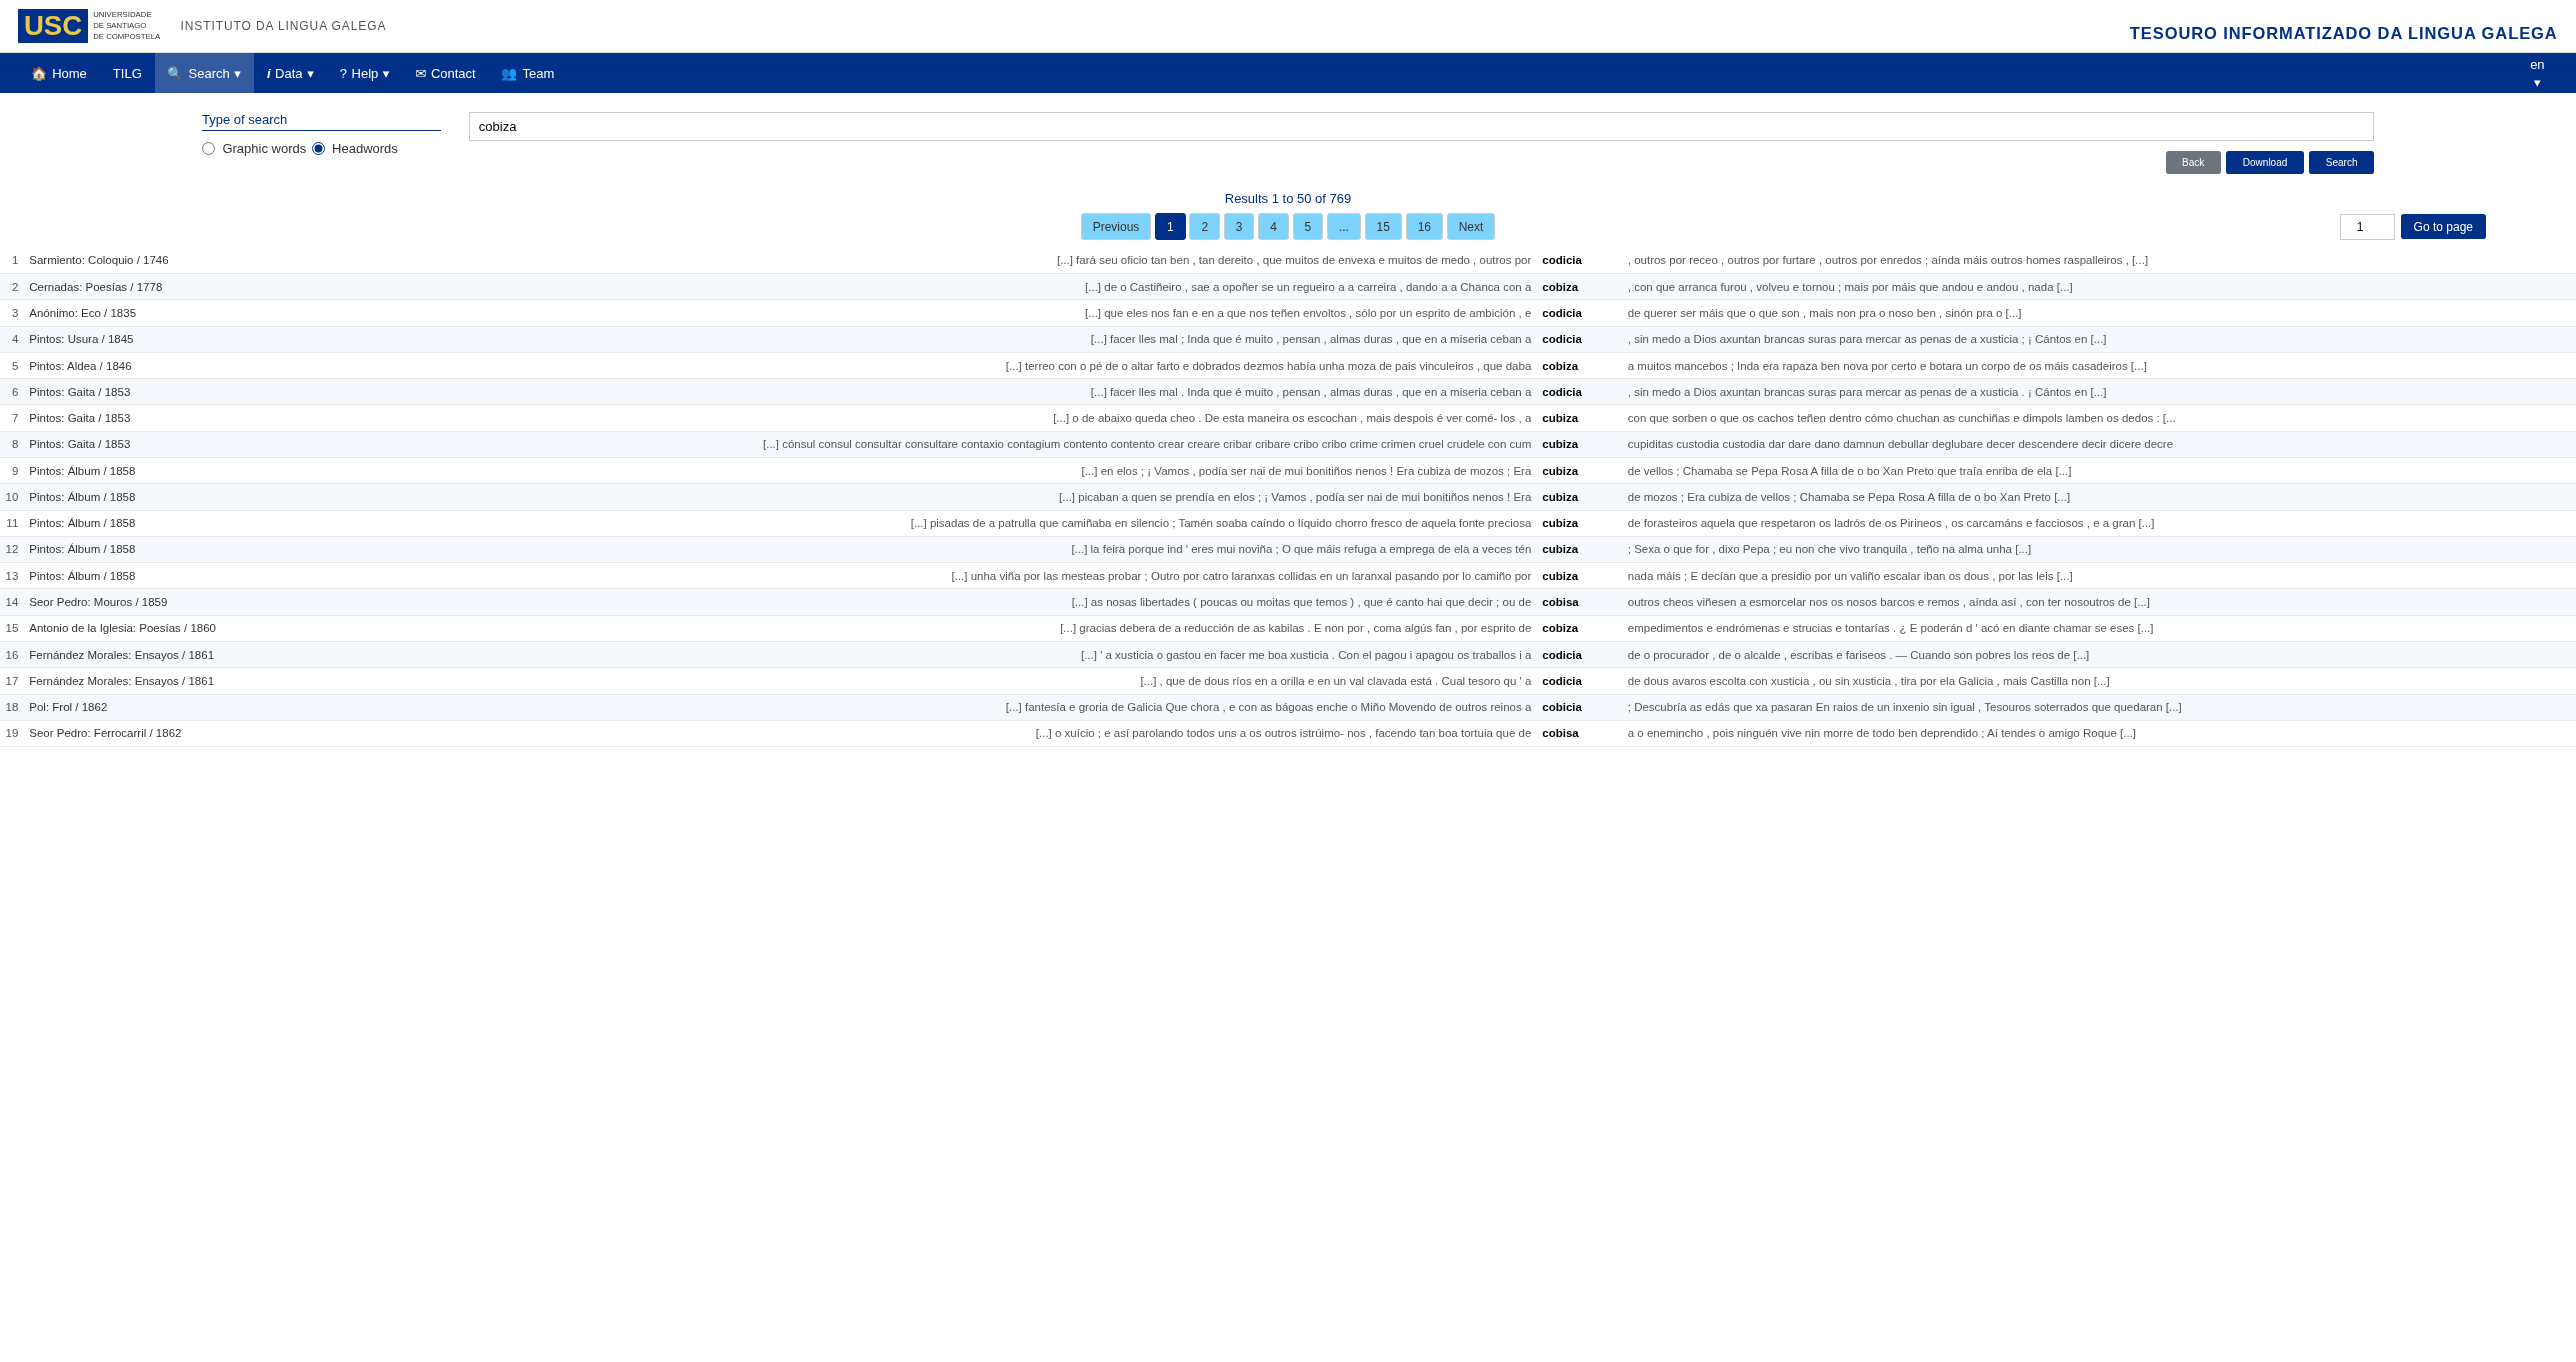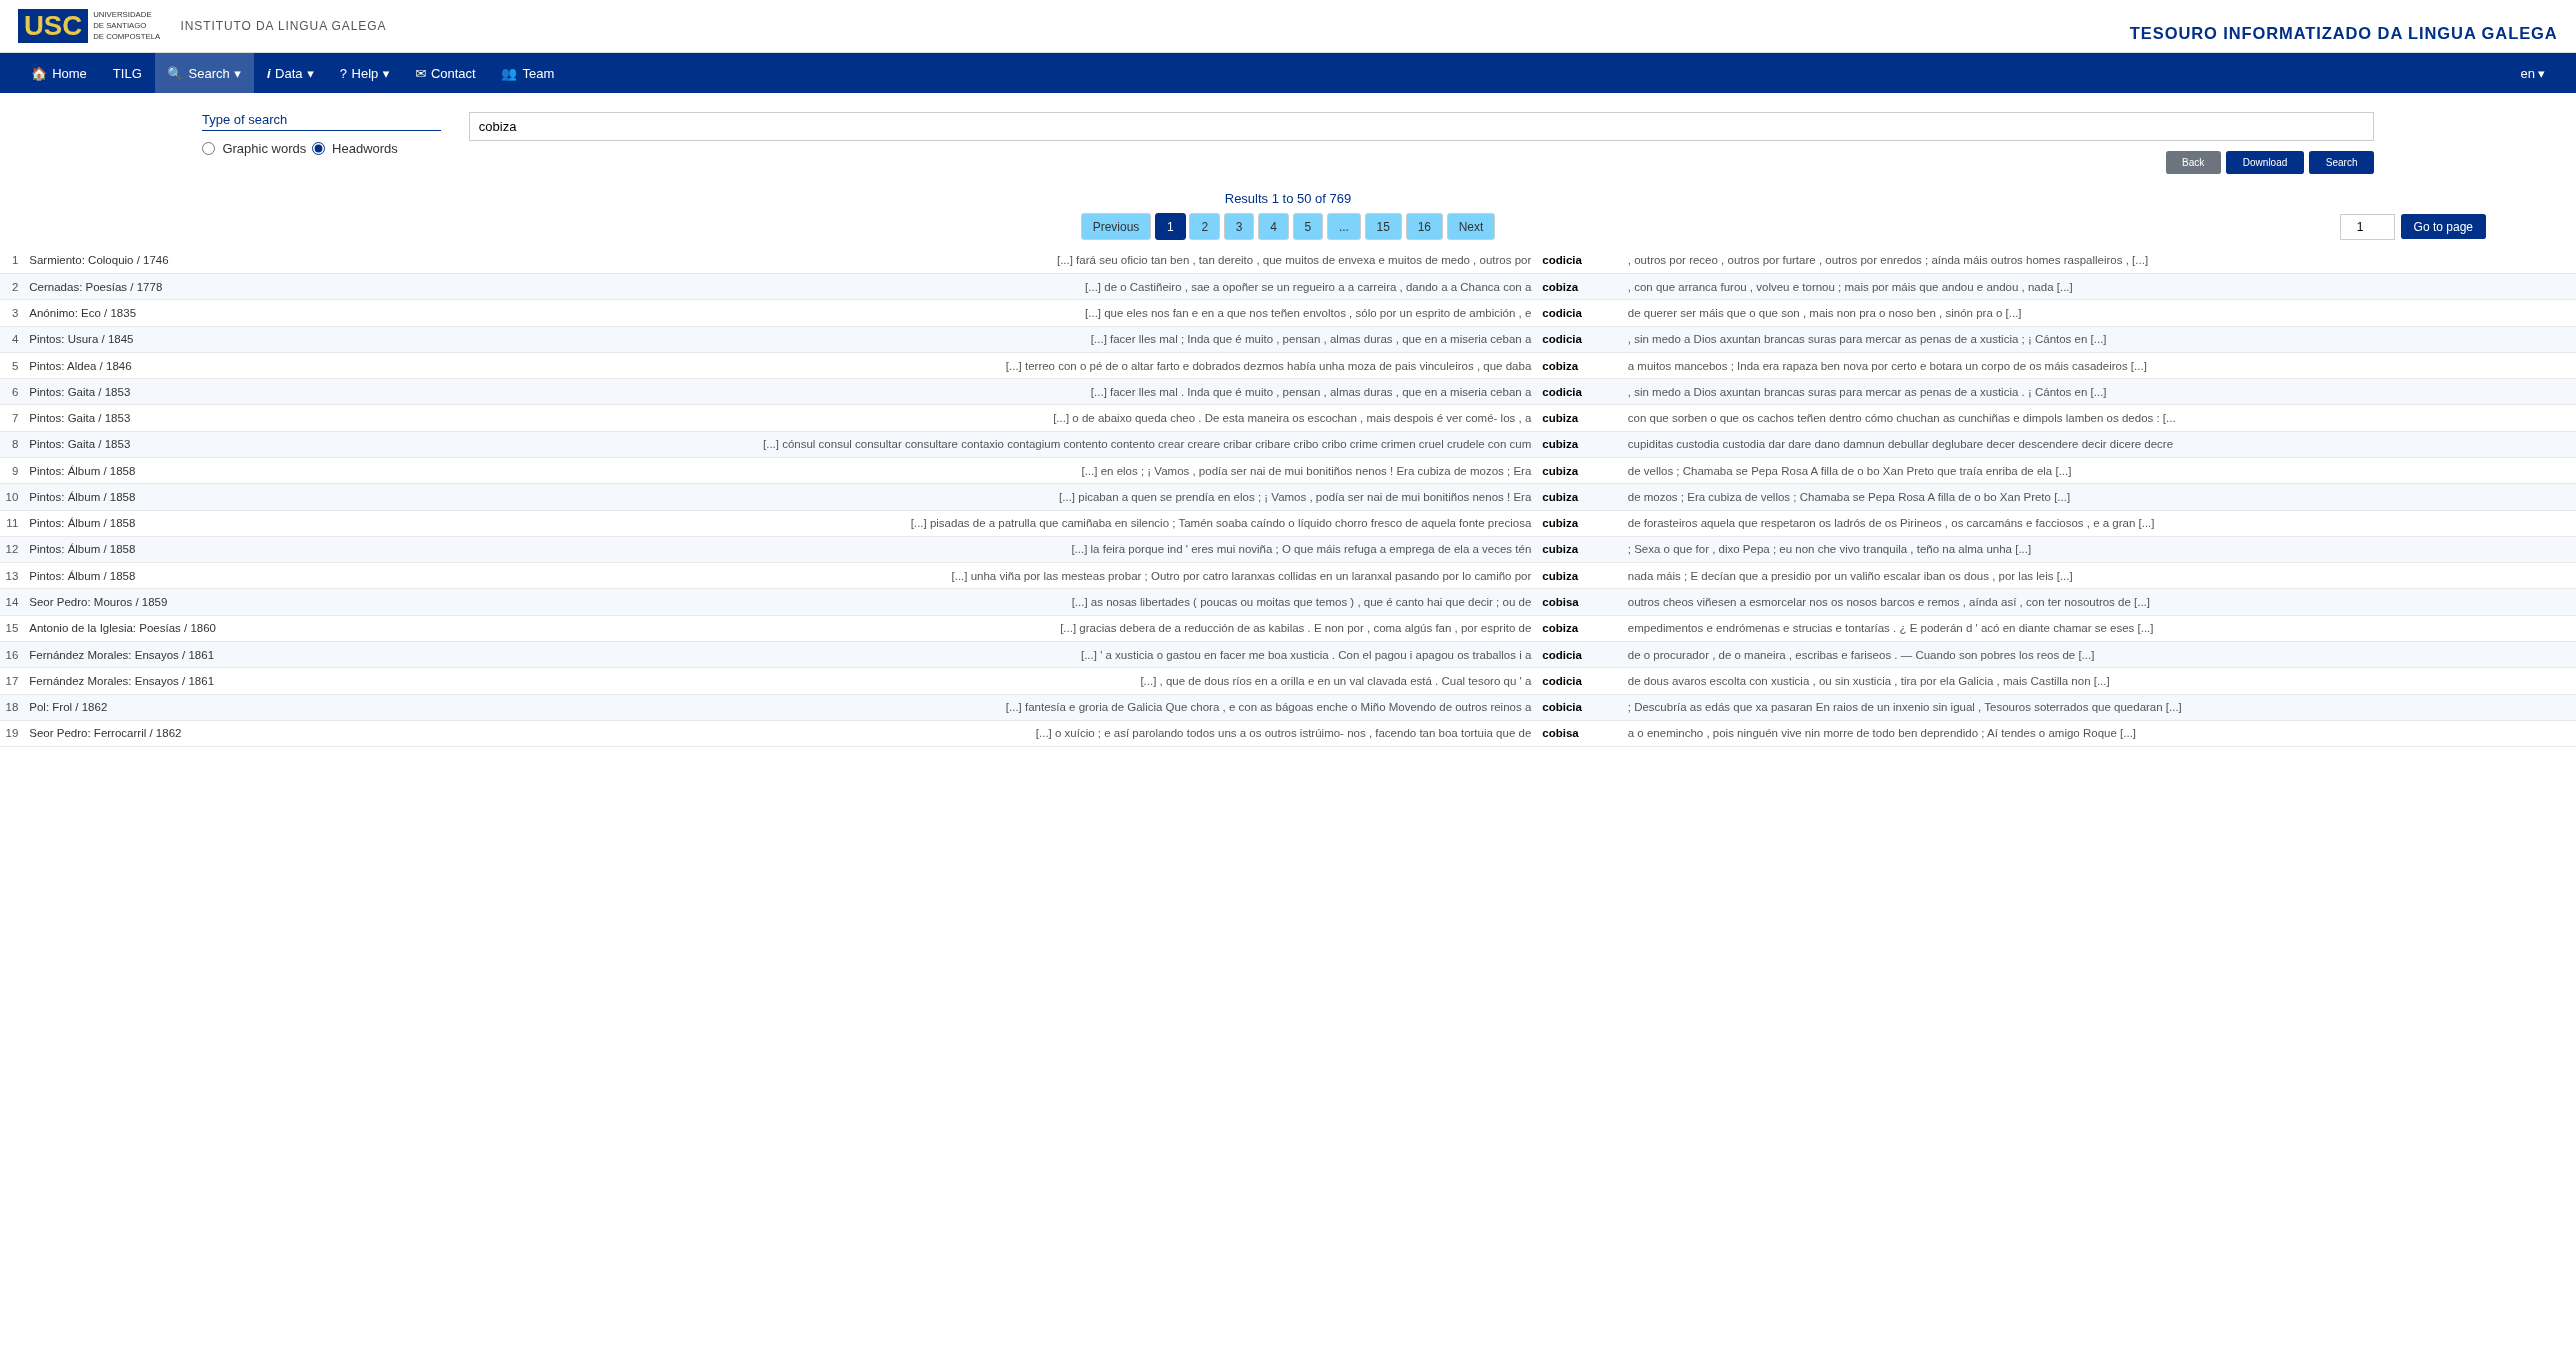--- a/index.html
+++ b/index.html
@@ -7,21 +7,21 @@
 
     
     .header { display: flex; align-items: flex-end; padding: 9.2px 18.4px; border-bottom: 0.9px solid #ddd; background: #fff; }
     .header-logo { display: flex; align-items: center; gap: 11px; }
     .header-title { margin-left: auto; font-size: 16.5px; font-weight: bold; color: #003087; letter-spacing: 0.9px; }
 
     
     .navbar { background: #003087; display: flex; align-items: center; padding: 0 18.4px; height: 40px; }
     .nav-item { color: #fff; padding: 0 13px; height: 40px; display: flex; align-items: center; gap: 4.6px; cursor: pointer; font-size: 13px; text-decoration: none; white-space: nowrap; }
     .nav-item.active { background: rgba(255,255,255,0.2); }
-    .nav-right { margin-left: auto; color: #fff; padding: 0 13px; font-size: 13px; cursor: pointer; display: flex; align-items: center; gap: 3px; }
+    .nav-right { margin-left: auto; color: #fff; padding: 0 13px; font-size: 13px; cursor: pointer; display: flex; align-items: center; gap: 3px; flex-direction: column; }
 
     
     .search-area { padding: 18.4px 202px 9.2px 202px; }
     .search-form { display: flex; gap: 27.6px; }
     .search-left { min-width: 239px; }
     .search-label { color: #003087; font-size: 13px; border-bottom: 0.9px solid #003087; padding-bottom: 3.7px; margin-bottom: 9.2px; display: block; }
     .radio-group { display: flex; gap: 5.5px; }
     .radio-item { display: flex; align-items: center; gap: 7.4px; font-size: 13px; cursor: pointer; }
     .radio-item input[type="radio"] { accent-color: #003087; }
     .search-right { flex: 1; }
@@ -257,21 +257,21 @@
     <td class="col-source">Antonio de la Iglesia: Poesías / 1860</td>
     <td class="col-context">[...] gracias debera de a reducción de as kabilas . E non por , coma algús fan , por esprito de</td>
     <td class="col-highlight">cobiza</td>
     <td class="col-after">empedimentos e endrómenas e strucias e tontarías . ¿ E poderán d ' acó en diante chamar se eses [...]</td>
   </tr>
       <tr>
     <td class="col-num">16</td>
     <td class="col-source">Fernández Morales: Ensayos / 1861</td>
     <td class="col-context">[...] ' a xusticia o gastou en facer me boa xusticia . Con el pagou i apagou os traballos i a</td>
     <td class="col-highlight">codicia</td>
-    <td class="col-after">de o procurador , de o maneira , escribas e fariseos . — Cuando son pobres los reos de [...]</td>
+    <td class="col-after">de o procurador , de o alcalde , escribas e fariseos . — Cuando son pobres los reos de [...]</td>
   </tr>
       <tr>
     <td class="col-num">17</td>
     <td class="col-source">Fernández Morales: Ensayos / 1861</td>
     <td class="col-context">[...] , que de dous ríos en a orilla e en un val clavada está . Cual tesoro qu ' a</td>
     <td class="col-highlight">codicia</td>
     <td class="col-after">de dous avaros escolta con xusticia , ou sin xusticia , tira por ela Galicia , mais Castilla non [...]</td>
   </tr>
       <tr>
     <td class="col-num">18</td>

